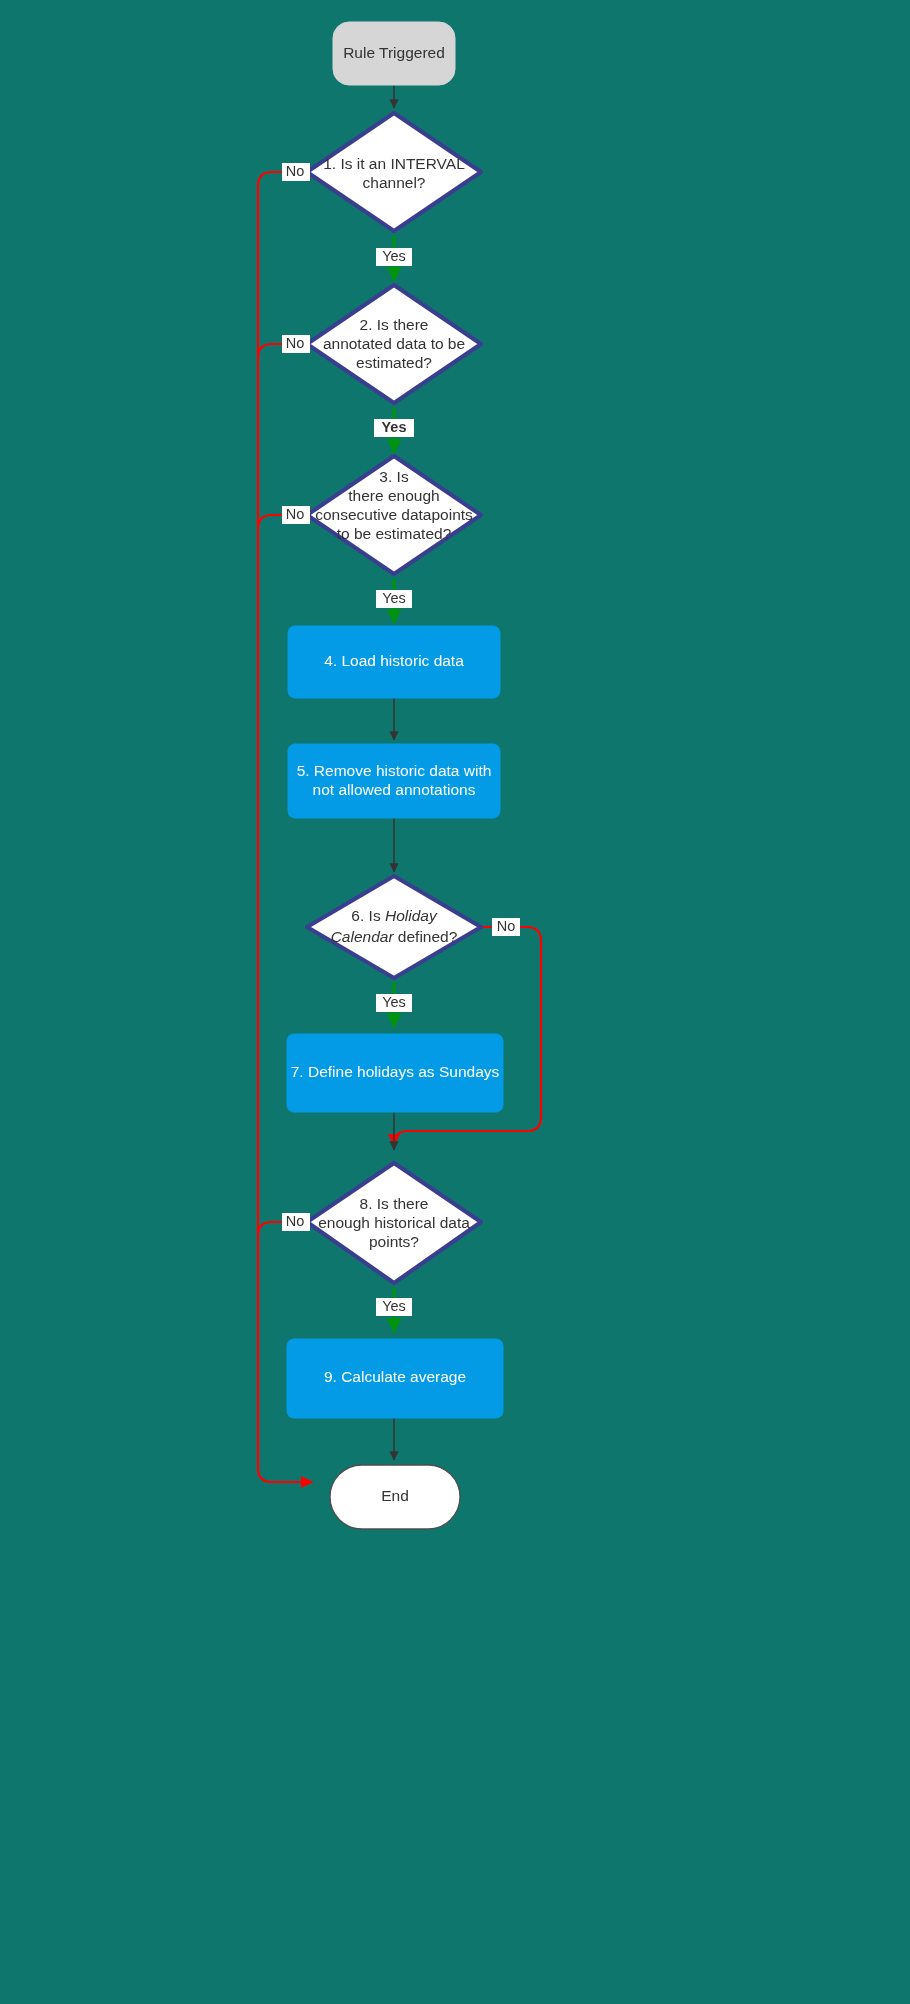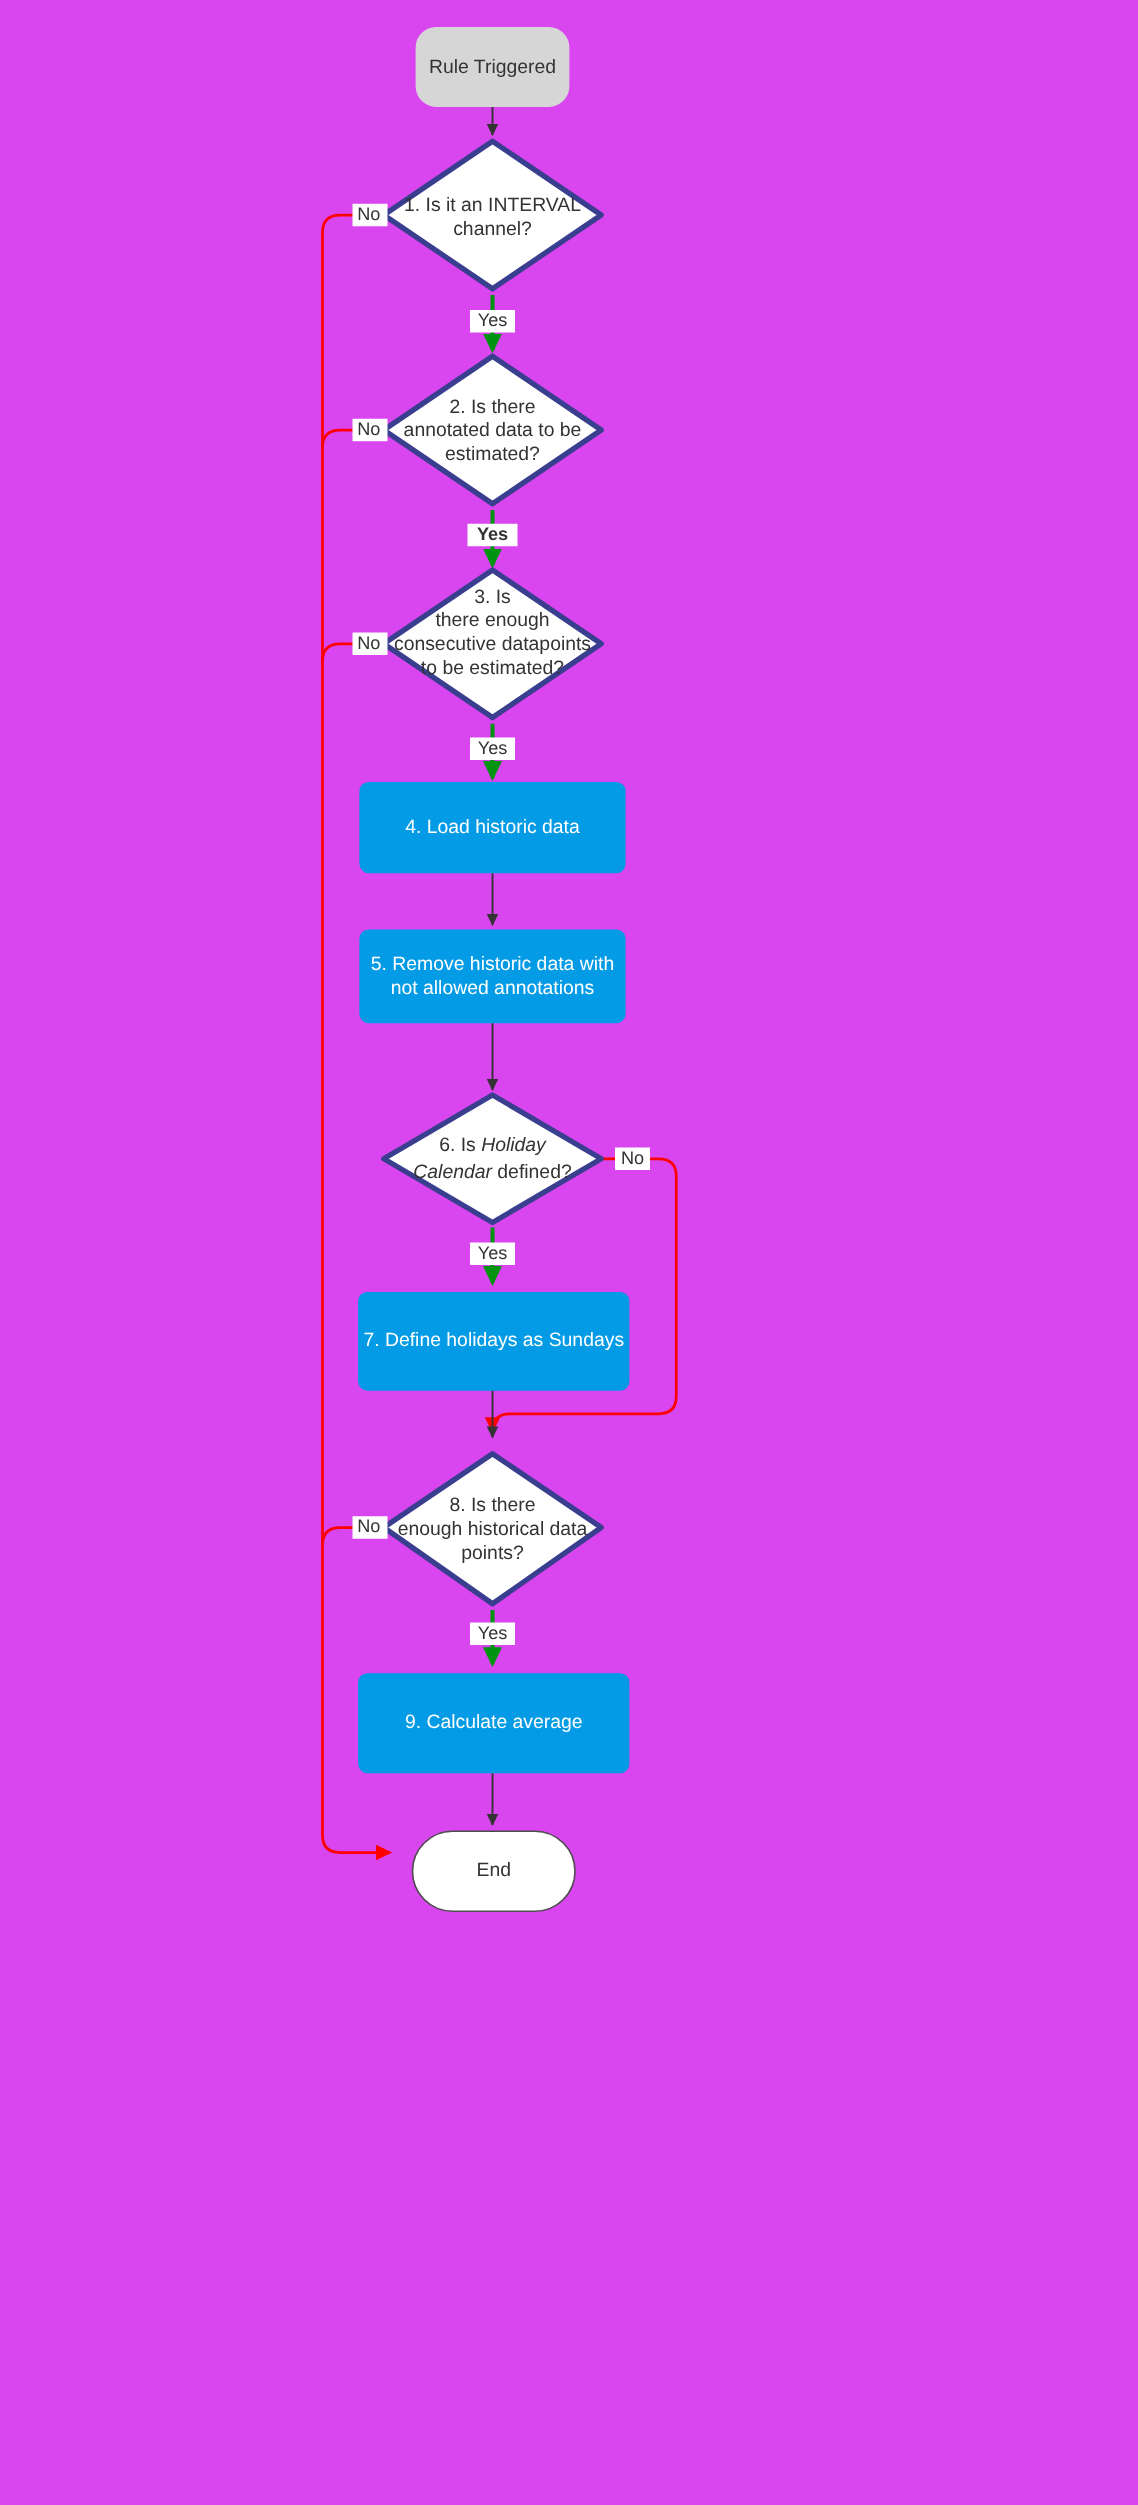--- a/index.html
+++ b/index.html
@@ -1,18 +1,18 @@
 <!DOCTYPE html>
 <html><head>
 <meta charset="utf-8">
 <style>
   html,body{margin:0;padding:0;background:#ffffff;}
   body{width:910px;height:2004px;overflow:hidden;
        font-family:"Liberation Sans","DejaVu Sans",sans-serif;}
-  #stage{position:relative;width:910px;height:2004px;background:#d946ef;}
+  #stage{position:relative;width:910px;height:2004px;background:#0f766e;}
   svg#flow{position:absolute;left:0;top:0;width:910px;height:2004px;display:block;}
 
   .node-label{font-family:"Liberation Sans","DejaVu Sans",sans-serif;
               font-size:15.5px;fill:#333333;text-anchor:middle;dominant-baseline:middle;}
   .node-label.onblue{fill:#ffffff;}
   .node-label .ital{font-style:italic;}
   .edge-label{font-family:"Liberation Sans","DejaVu Sans",sans-serif;
               font-size:14.5px;fill:#333333;text-anchor:middle;dominant-baseline:middle;}
   .edge-label.bold{font-weight:bold;}
 

